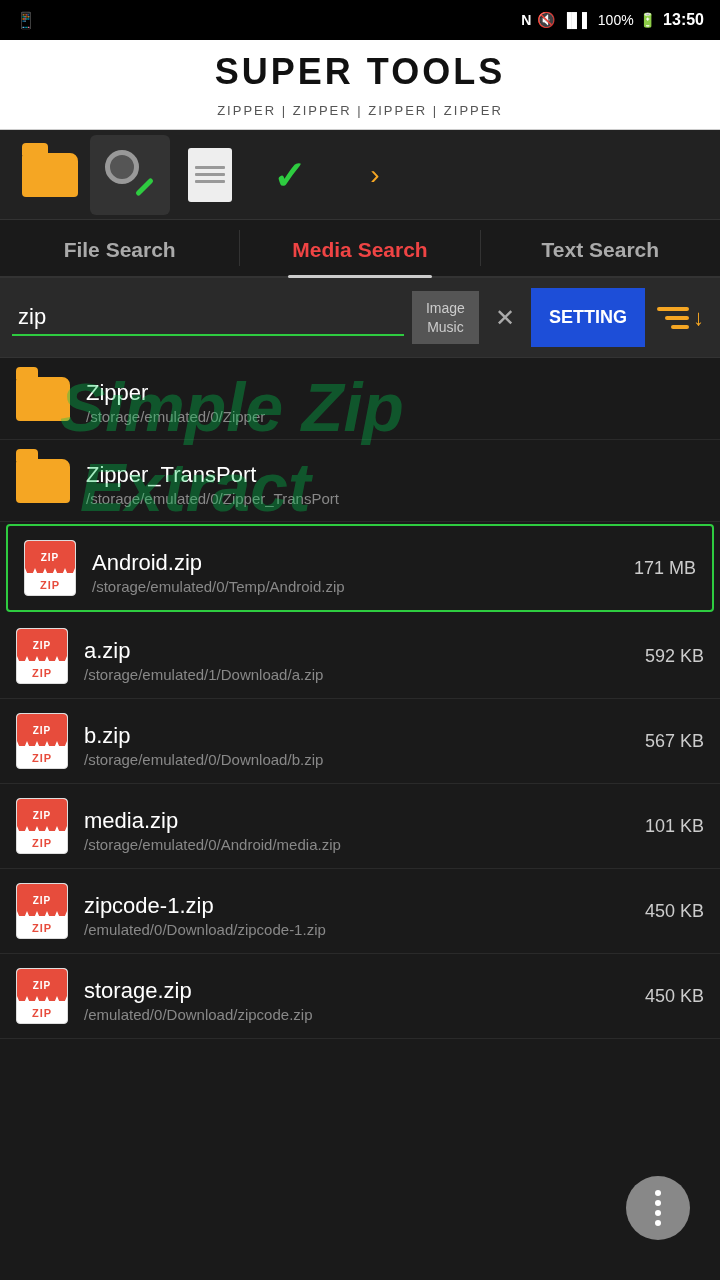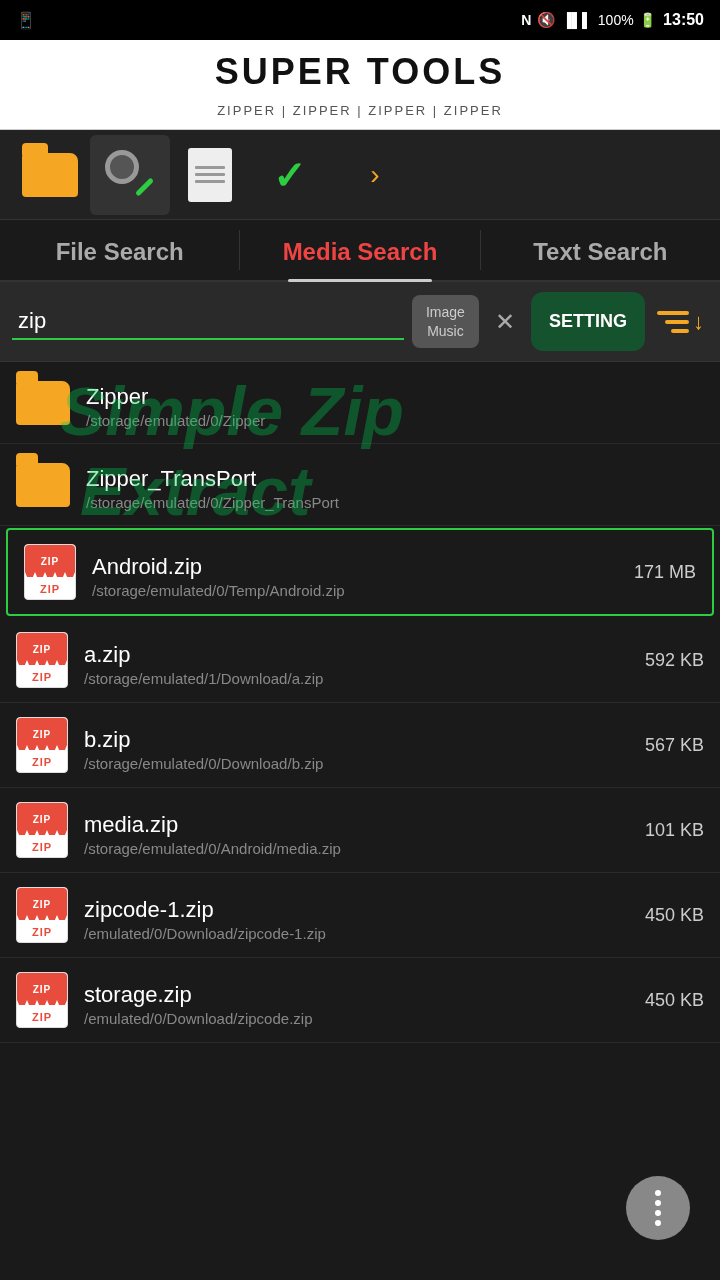--- a/index.html
+++ b/index.html
@@ -164,21 +164,21 @@
     
     .tabs {
       display: flex;
       background: #1a1a1a;
       border-bottom: 2px solid #333;
     }
     .tab {
       flex: 1;
       text-align: center;
       padding: 18px 0 14px;
-      font-size: 24px;
+      font-size: 21px;
       font-weight: bold;
       color: #aaa;
       cursor: pointer;
       position: relative;
     }
     .tab.active {
       color: #ef4444;
     }
     .tab.active::after {
       content: '';
@@ -214,38 +214,38 @@
       font-size: 22px;
       padding: 4px 6px;
       outline: none;
     }
     .search-type-btn {
       background: #555;
       color: #ccc;
       border: none;
       padding: 8px 14px;
       font-size: 16px;
-      border-radius: 8px;
+      border-radius: 0;
       cursor: pointer;
     }
     .clear-btn {
       background: transparent;
       border: none;
       color: #aaa;
       font-size: 24px;
       cursor: pointer;
       padding: 4px 8px;
     }
     .setting-btn {
-      background: #14532d;
+      background: #1d4ed8;
       color: #fff;
       border: none;
       padding: 19px 18px;
       font-size: 18px;
-      border-radius: 12px;
+      border-radius: 0;
       cursor: pointer;
       font-weight: bold;
     }
     .sort-btn {
       background: transparent;
       border: none;
       cursor: pointer;
       padding: 4px;
     }
     .sort-lines {

